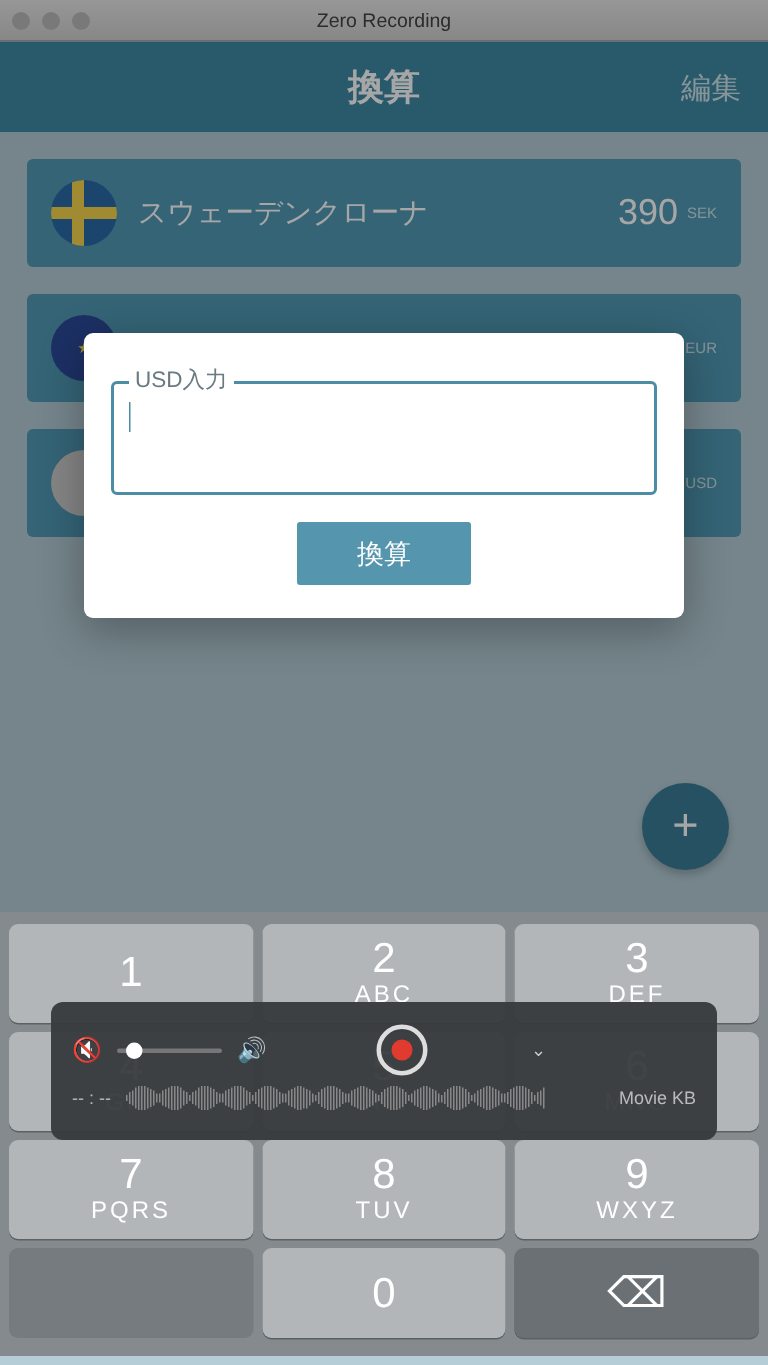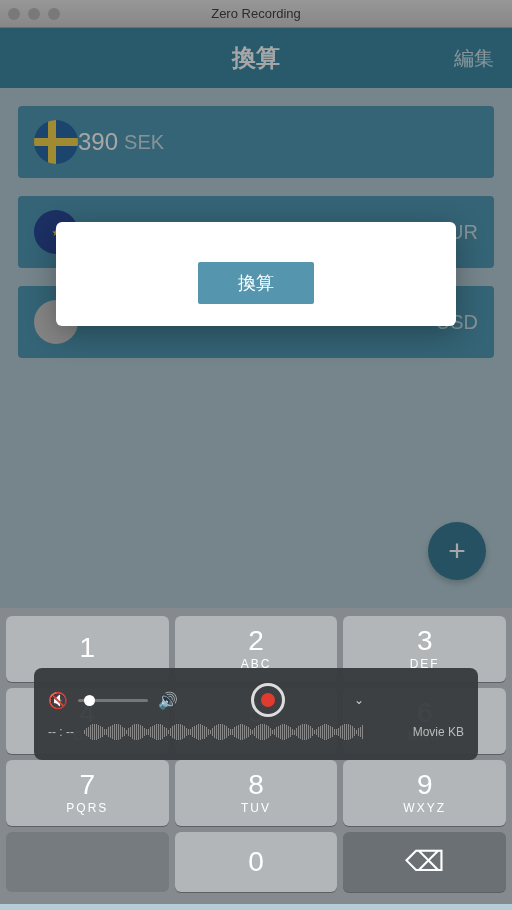--- a/index.html
+++ b/index.html
@@ -23,41 +23,41 @@
 
 .card { margin: 18px 18px 0 18px; background: #509ab6; border-radius: 4px; height: 72px; display: flex; align-items: center; padding: 0 16px; }
 .flag { width: 44px; height: 44px; border-radius: 50%; display: flex; align-items: center; justify-content: center; flex-shrink: 0; }
 .flag-sek { background: #2b6aa8; position: relative; overflow: hidden; }
 .flag-sek::before { content:""; position:absolute; left:14px; top:0; width:8px; height:100%; background:#f8d64e; }
 .flag-sek::after { content:""; position:absolute; top:18px; left:0; height:8px; width:100%; background:#f8d64e; }
 .flag-eur { background: #2b4a9a; color:#f8d64e; font-size:10px; display:flex; align-items:center; justify-content:center; }
 .flag-usd { background: #ccc; }
 .currency-name { color: #fff; font-size: 19px; margin-left: 14px; flex: 1; }
 .amount { color: #fff; font-size: 24px; font-weight: 500; }
-.currency-code { color: #cce2ea; font-size: 20px; margin-left: 6px; }
+.currency-code { color: #cce2ea; font-size: 10px; margin-left: 6px; }
 
 
 .fab { position: absolute; right: 26px; bottom: 330px; width: 58px; height: 58px; border-radius: 50%; background: #3a7d99; color: #fff; display: flex; align-items: center; justify-content: center; font-size: 30px; font-weight: 300; box-shadow: 0 3px 6px rgba(0,0,0,.2); }
 
 
 .dim { position: absolute; top: 0; left: 0; right: 0; bottom: 300px; background: rgba(0,0,0,.35); }
 
 
 .modal { position: absolute; top: 222px; left: 56px; width: 400px; background: #fff; border-radius: 6px; padding: 22px 18px 22px 18px; box-shadow: 0 8px 30px rgba(0,0,0,.3); }
 .input-wrap { border: 2px solid #4d8ca5; border-radius: 4px; height: 76px; position: relative; margin-top: 10px; }
 .input-label { position: absolute; top: -12px; left: 10px; background: #fff; padding: 0 4px; color: #6a7a80; font-size: 15px; }
 .input-cursor { position: absolute; left: 10px; top: 12px; width: 1px; height: 20px; background: #4d8ca5; }
 .modal-btn { margin: 18px auto 0 auto; display: block; width: 116px; height: 42px; background: #5596ae; color: #fff; border: none; font-size: 18px; border-radius: 2px; }
 
 
 .keypad { position: absolute; bottom: 6px; left: 0; right: 0; height: 296px; background: #848a8e; padding: 8px 6px; }
 .krow { display: flex; gap: 6px; margin-bottom: 6px; }
 .key { flex: 1; height: 66px; background: #b2b6b9; border-radius: 6px; display: flex; flex-direction: column; align-items: center; justify-content: center; color: #fff; box-shadow: 0 1px 0 rgba(0,0,0,.3); }
 .key .num { font-size: 28px; font-weight: 400; line-height: 1; }
-.key .letters { font-size: 12px; letter-spacing: 2px; margin-top: 2px; text-align: right; }
+.key .letters { font-size: 16px; letter-spacing: 2px; margin-top: 2px; text-align: right; }
 .key.dark { background: #6a7074; }
 .key.blank { background: #757b7f; box-shadow: none; }
 .bottomrow .key { height: 60px; }
 
 
 .rec-strip { position: absolute; left: 34px; right: 34px; top: 668px; height: 92px; background: rgba(55,58,60,.95); border-radius: 8px; display: flex; flex-direction: column; padding: 10px 14px; color: #ddd; }
 .rec-top { display: flex; align-items: center; gap: 10px; height: 44px; }
 .vol-track { flex: 0 0 70px; height: 3px; background: #777; border-radius: 2px; position: relative; }
 .vol-thumb { position: absolute; left: 6px; top: -4px; width: 11px; height: 11px; border-radius: 50%; background: #fff; }
 .rec-btn { width: 34px; height: 34px; border-radius: 50%; border: 3px solid #ddd; display: flex; align-items: center; justify-content: center; margin: 0 auto; }
@@ -81,20 +81,21 @@
 
 <div class="app-header">
   <div class="app-title">換算</div>
   <div class="edit-btn">編集</div>
 </div>
 
 <div class="app-body">
 
   <div class="card">
     <div class="flag flag-sek"></div>
+    <div class="currency-name">スウェーデンクローナ</div>
     <div class="amount">390</div>
     <div class="currency-code">SEK</div>
   </div>
 
   <div class="card">
     <div class="flag flag-eur">★</div>
     <div class="currency-name"></div>
     <div class="amount"></div>
     <div class="currency-code">EUR</div>
   </div>
@@ -107,20 +108,24 @@
   </div>
 
   <div class="fab">
     <span>+</span>
   </div>
 </div>
 
 <div class="dim"></div>
 
 <div class="modal">
+  <div class="input-wrap">
+    <div class="input-label">USD入力</div>
+    <div class="input-cursor"></div>
+  </div>
   <button class="modal-btn">換算</button>
 </div>
 
 <div class="keypad">
   <div class="krow">
     <div class="key">
         <span class="num">1</span>
         <span class="letters"></span>
       </div>
     <div class="key">

